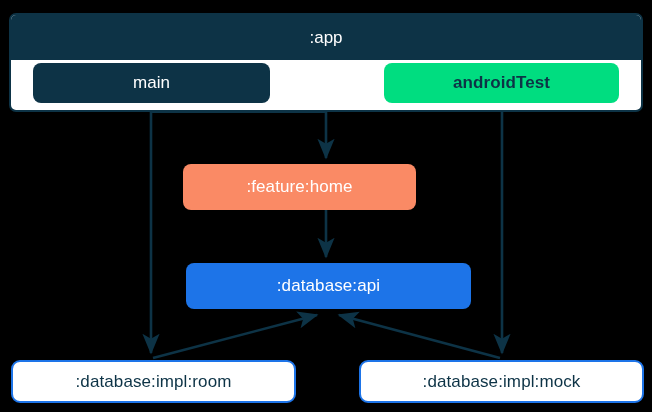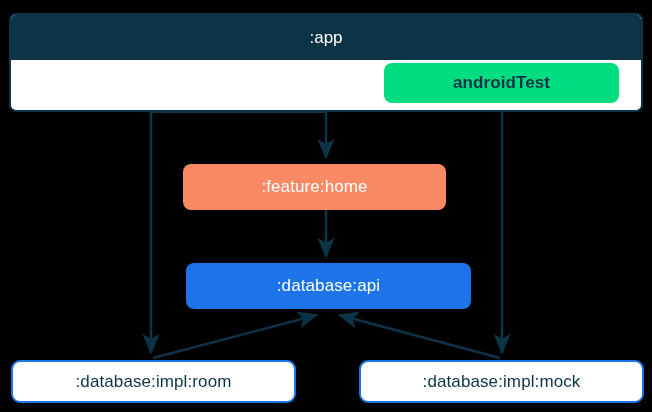--- a/index.html
+++ b/index.html
@@ -73,21 +73,21 @@
     top: 63px;
     width: 235px;
     height: 40px;
     background: #00dd80;
     color: #0d3346;
     font-weight: bold;
   }
   #node-feature-home {
     left: 183px;
     top: 164px;
-    width: 263px;
+    width: 233px;
     height: 46px;
     background: #fa8a65;
     color: #ffffff;
   }
   #node-database-api {
     left: 186px;
     top: 263px;
     width: 285px;
     height: 46px;
     background: #1d74e8;
@@ -150,20 +150,21 @@
 
     <g>
       <path d="M500,358 L339,315" stroke="#0d3346" stroke-width="2.6" fill="none" marker-end="url(#arrowhead)"></path>
     </g>
   </svg>
 
   <div id="cluster-app">
     <div id="cluster-app-header">:app</div>
   </div>
 
+  <div class="node" id="node-main">main</div>
 
   <div class="node" id="node-androidtest">androidTest</div>
 
   <div class="node" id="node-feature-home">:feature:home</div>
 
   <div class="node" id="node-database-api">:database:api</div>
 
   <div class="node" id="node-impl-mock">:database:impl:mock</div>
 
   <div class="node" id="node-impl-room">:database:impl:room</div>

